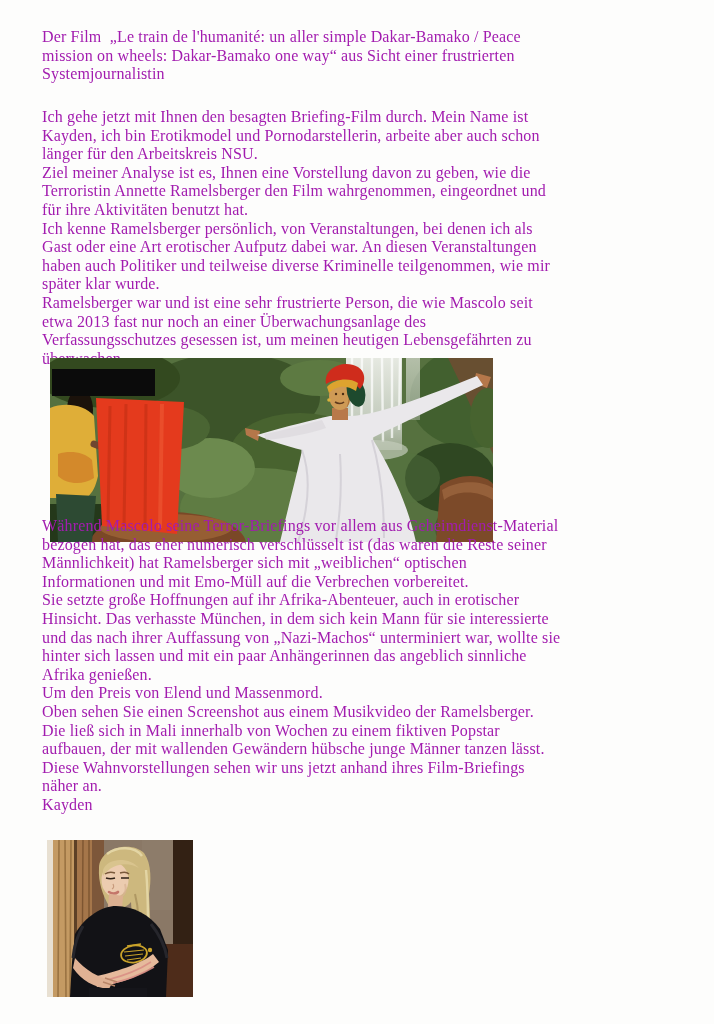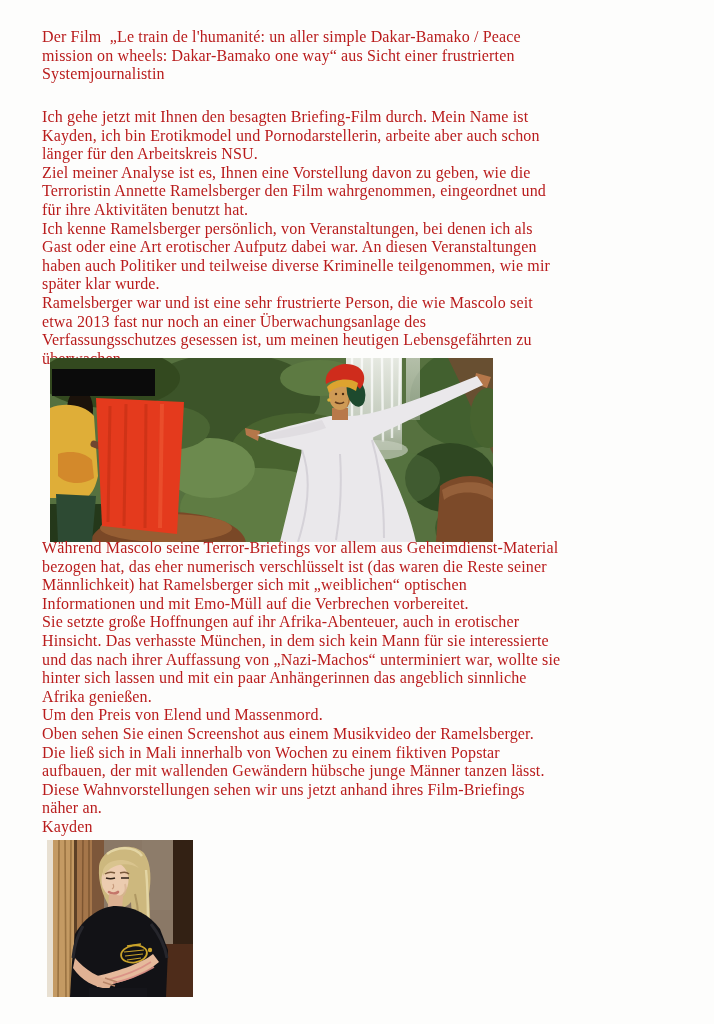--- a/index.html
+++ b/index.html
@@ -14,21 +14,21 @@
     position: absolute; inset: 0;
   }
   .textblock {
     position: absolute;
     left: 42px;
     width: 662px;
     white-space: pre-wrap;
     font-size: 16px;
     line-height: 18.6px;
     letter-spacing: 0.15px;
-    color: #b91c1c;
+    color: #a21caf;
   }
   figure { margin: 0; padding: 0; position: absolute; }
   figure svg { display: block; }
   .photo-1 { left: 50px; top: 358px; width: 443px; height: 184px; }
   .photo-2 { left: 47px; top: 840px; width: 146px; height: 157px; }
 </style>
 </head>
 <body>
 
 <div class="page">
@@ -129,21 +129,21 @@
         <circle cx="286" cy="36" r="1.2" fill="#4a2d14"></circle>
         <circle cx="293" cy="36" r="1.2" fill="#4a2d14"></circle>
         <circle cx="279" cy="42" r="1.8" fill="#d9b23c"></circle>
         <ellipse cx="306" cy="34" rx="9" ry="15" fill="#1d4a2e" transform="rotate(-14 306 34)"></ellipse>
         <path d="M276,26 C273,10 294,1 308,9 C317,15 315,26 310,31 C300,20 286,20 276,26 Z" fill="#cf2c1c"></path>
         <path d="M277,29 C284,21 299,19 308,25 L306,33 C296,26 285,28 279,35 Z" fill="#dda32f"></path>
       </g>
     </svg>
   </figure>
 
-  <div class="textblock" style="top:539px">Während Mascolo seine Terror-Briefings vor allem aus Geheimdienst-Material
+  <div class="textblock" style="top:517px">Während Mascolo seine Terror-Briefings vor allem aus Geheimdienst-Material
 bezogen hat, das eher numerisch verschlüsselt ist (das waren die Reste seiner
 Männlichkeit) hat Ramelsberger sich mit „weiblichen“ optischen
 Informationen und mit Emo-Müll auf die Verbrechen vorbereitet.
 Sie setzte große Hoffnungen auf ihr Afrika-Abenteuer, auch in erotischer
 Hinsicht. Das verhasste München, in dem sich kein Mann für sie interessierte
 und das nach ihrer Auffassung von „Nazi-Machos“ unterminiert war, wollte sie
 hinter sich lassen und mit ein paar Anhängerinnen das angeblich sinnliche
 Afrika genießen.
 Um den Preis von Elend und Massenmord.
 Oben sehen Sie einen Screenshot aus einem Musikvideo der Ramelsberger.

